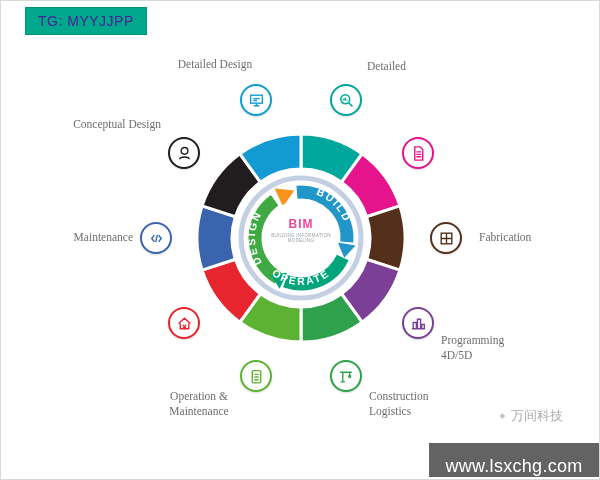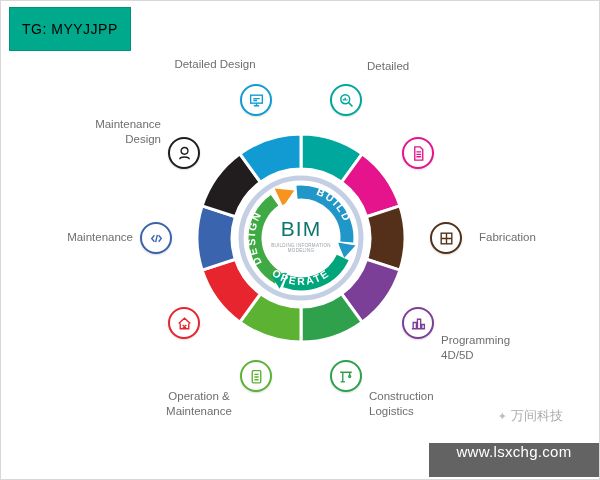--- a/index.html
+++ b/index.html
@@ -3,59 +3,59 @@
 <meta charset="utf-8">
 <style>
   html,body{margin:0;padding:0;background:#fff;}
   #app{
     position:relative;width:600px;height:480px;overflow:hidden;
     background:#fff;border:1px solid #d8d8d8;box-sizing:border-box;
     font-family:"Liberation Sans","DejaVu Sans",sans-serif;
   }
   
   .badge{
-    position:absolute;left:8px;top:6px;padding:13px 12px;
-    color:#000000;font-size:14px;letter-spacing:.5px;border:1px solid rgba(0,0,0,.12);
+    position:absolute;left:24px;top:6px;padding:5px 12px;
+    color:#4c1d95;font-size:14px;letter-spacing:.5px;border:1px solid rgba(0,0,0,.12);
   }
   
   .diagram{position:absolute;left:0;top:0;}
   
   .node{
     position:absolute;width:32px;height:32px;border-radius:50%;
     background:#fff;border:2px solid currentColor;box-sizing:border-box;
     display:flex;align-items:center;justify-content:center;
     box-shadow:0 1px 2px rgba(0,0,0,.15);
   }
   .node svg{display:block;}
   
   .lbl{
-    position:absolute;font-size:11.5px;line-height:1.3;color:#6d6e71;
+    position:absolute;font-size:11.5px;line-height:1.3;color:#6d6e71;font-family:Liberation Serif, serif;
   }
   .lbl.right{text-align:right;}
   .lbl.center{text-align:center;}
   
   .center-text{
     position:absolute;left:258px;top:216px;width:84px;text-align:center;
   }
   .center-text .title{
-    font-size:21px;font-weight:normal;color:#0f766e;letter-spacing:1px;
+    font-size:12px;font-weight:bold;color:#ec4899;letter-spacing:1px;
   }
   .center-text .subtitle{
     font-size:4.5px;color:#9aa0a6;letter-spacing:.3px;margin-top:2px;
   }
   
   .brand{
     position:absolute;right:36px;top:406px;font-size:13px;color:#ababab;
     display:flex;align-items:center;gap:4px;
   }
   .brand .logo{font-size:11px;color:#bdbdbd;}
   .urlbar{
     position:absolute;right:0;bottom:2px;width:170px;height:34px;
-    background:rgba(55,55,55,.78);color:#fff;font-size:15px;
-    display:flex;align-items:flex-start;justify-content:center;letter-spacing:.3px;margin-top:32px;
+    background:rgba(55,55,55,.78);color:#fff;font-size:18px;
+    display:flex;align-items:flex-end;justify-content:center;letter-spacing:.3px;margin-top:32px;
   }
 </style>
 </head>
 <body>
 
 <div id="app">
 
   <div class="badge" style="background: rgb(0, 168, 140);">TG: MYYJJPP</div>
 
   <svg class="diagram" width="600" height="480" viewBox="0 0 600 480" xmlns="http://www.w3.org/2000/svg" xmlns:xlink="http://www.w3.org/1999/xlink">
@@ -163,21 +163,21 @@
         <path d="M8 10.5 V12.5 M5.5 13 H10.5 M5 6.2 h6 M5 8 h3.5"></path>
     </svg>
   </div>
 
   <div class="lbl" style="left:366px;top:58px;width:90px">Detailed</div>
   <div class="lbl" style="left:478px;top:229px;width:90px">Fabrication</div>
   <div class="lbl" style="left:440px;top:332px;width:92px">Programming 4D/5D</div>
   <div class="lbl center" style="left:142px;top:388px;width:112px">Operation &amp; Maintenance</div>
   <div class="lbl" style="left:368px;top:388px;width:90px">Construction Logistics</div>
   <div class="lbl right" style="left:24px;top:229px;width:108px">Maintenance</div>
-  <div class="lbl right" style="left:68px;top:116px;width:92px">Maintenance Design</div>
+  <div class="lbl right" style="left:68px;top:116px;width:92px">Conceptual Design</div>
   <div class="lbl center" style="left:170px;top:56px;width:88px">Detailed Design</div>
 
   <div class="brand">
     <span class="logo">✦</span>
     <span>万间科技</span>
   </div>
   <div class="urlbar">
     <span>www.lsxchg.com</span>
   </div>
 

